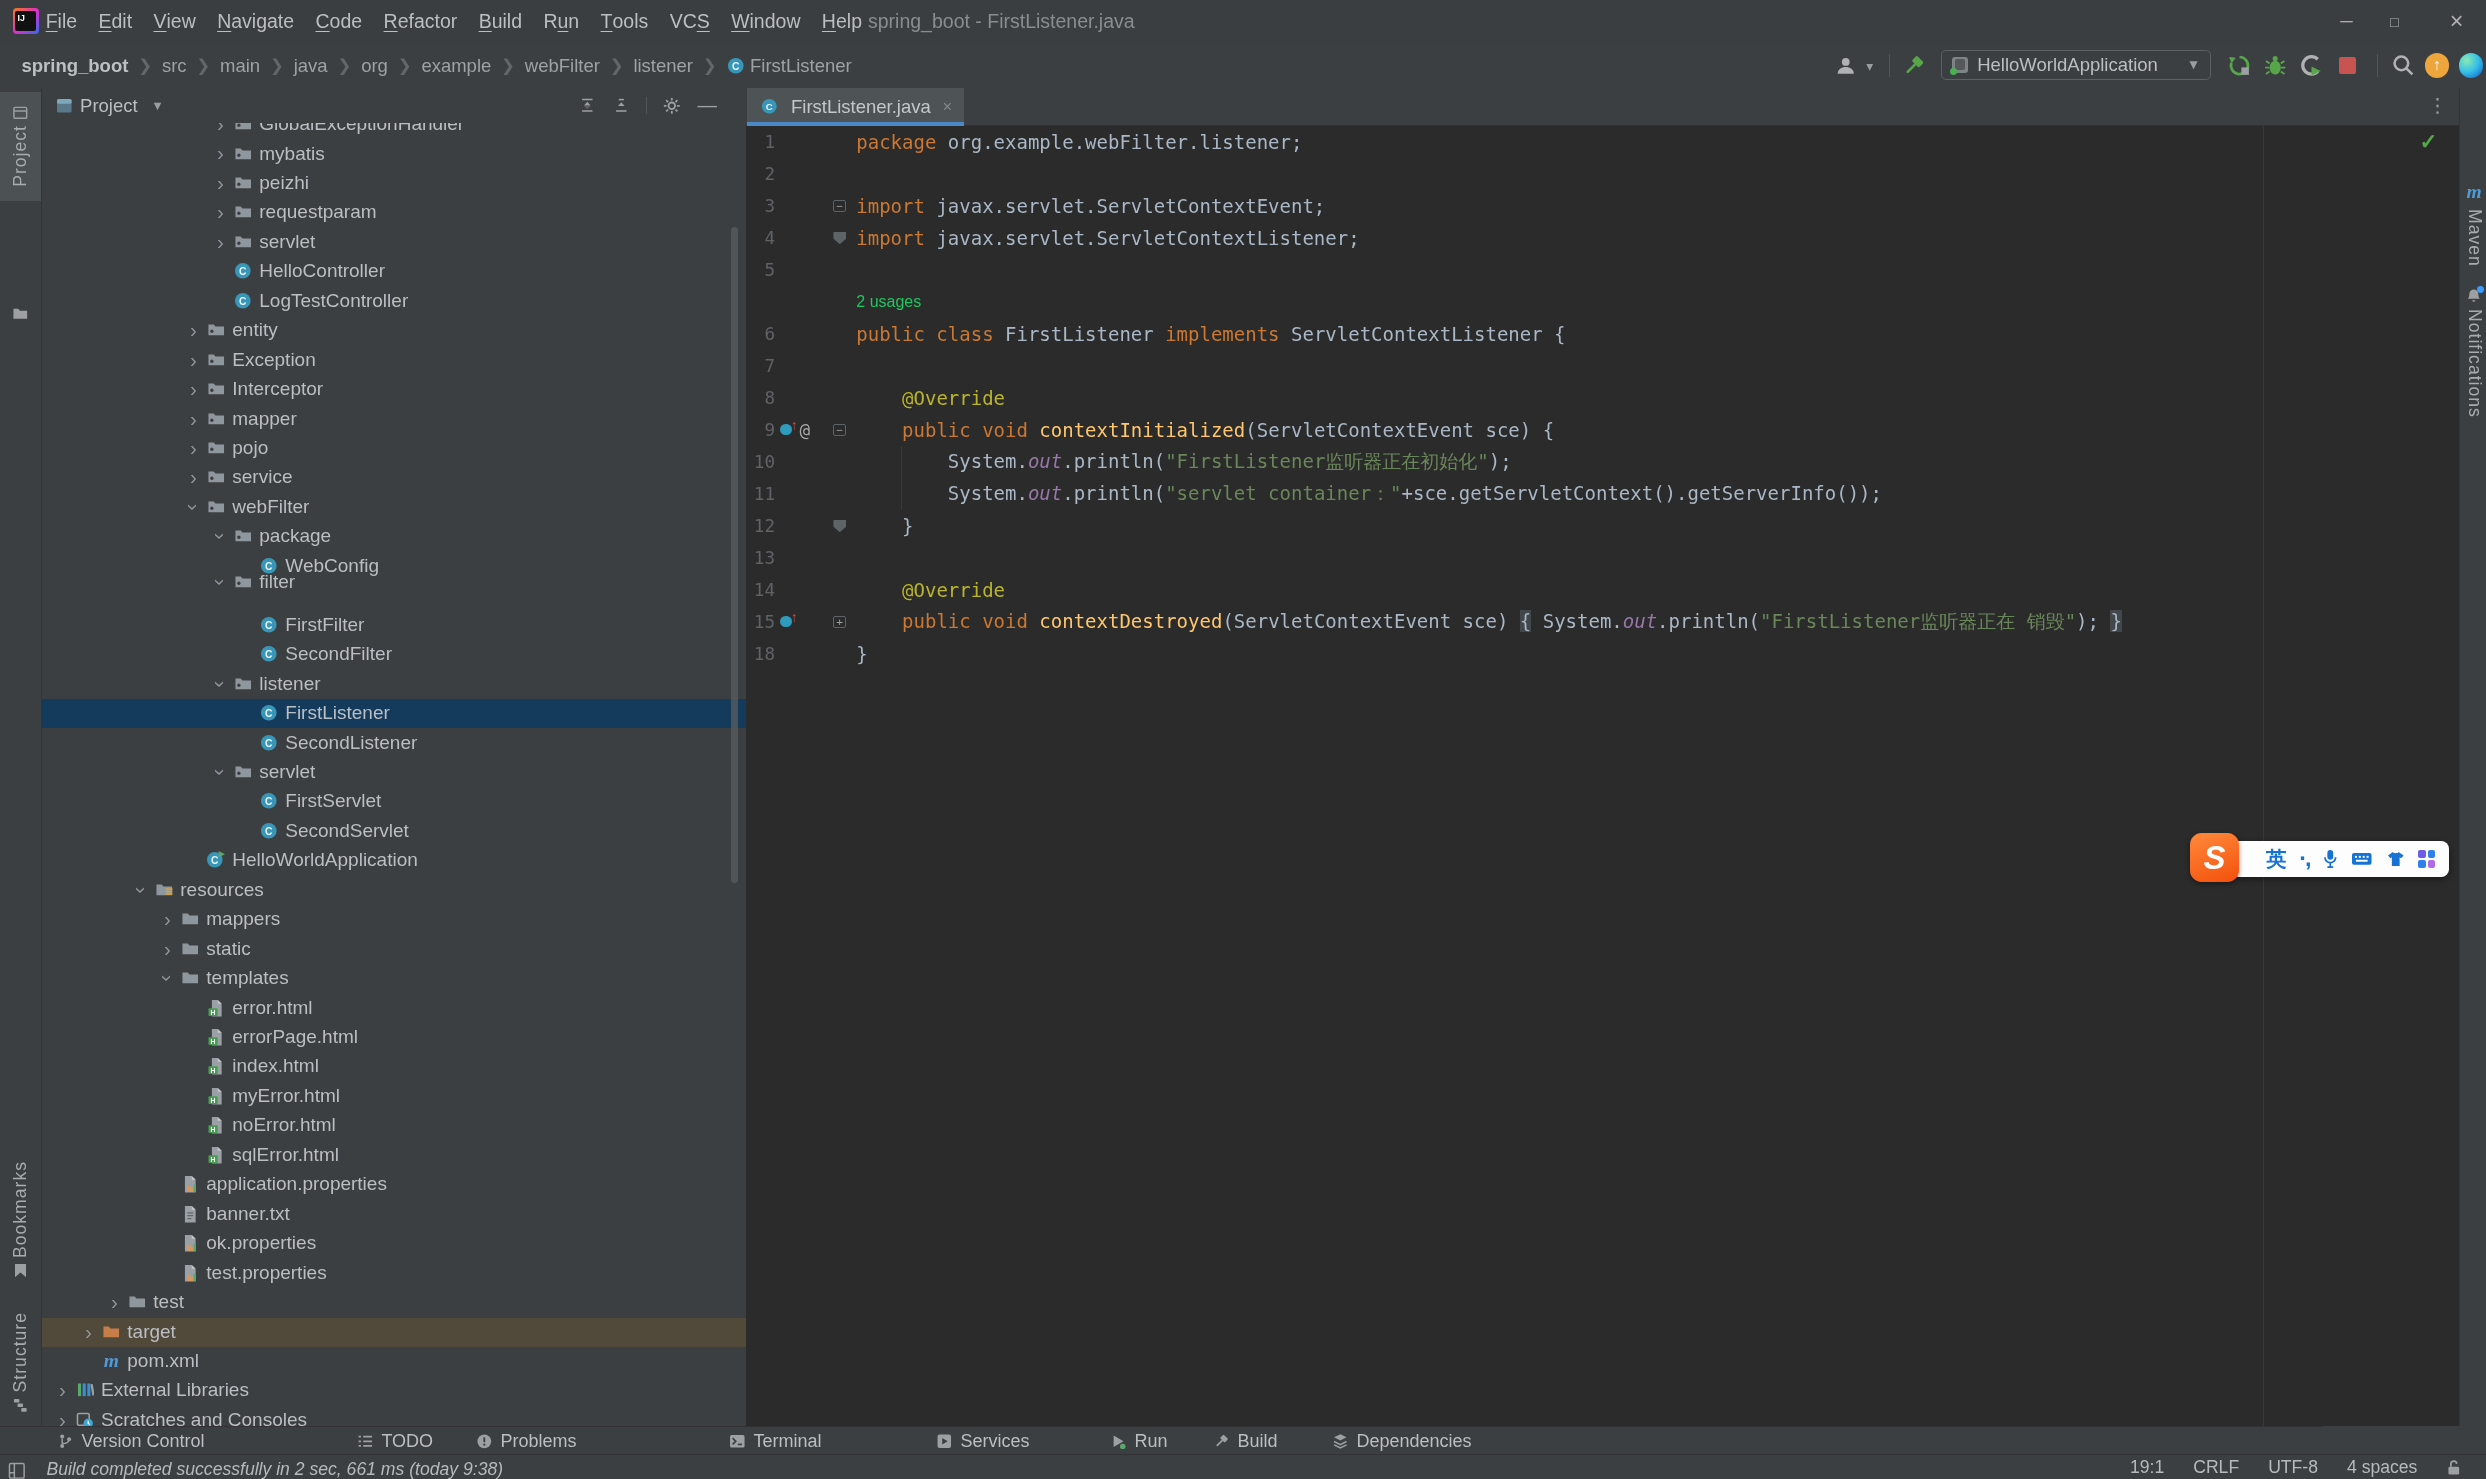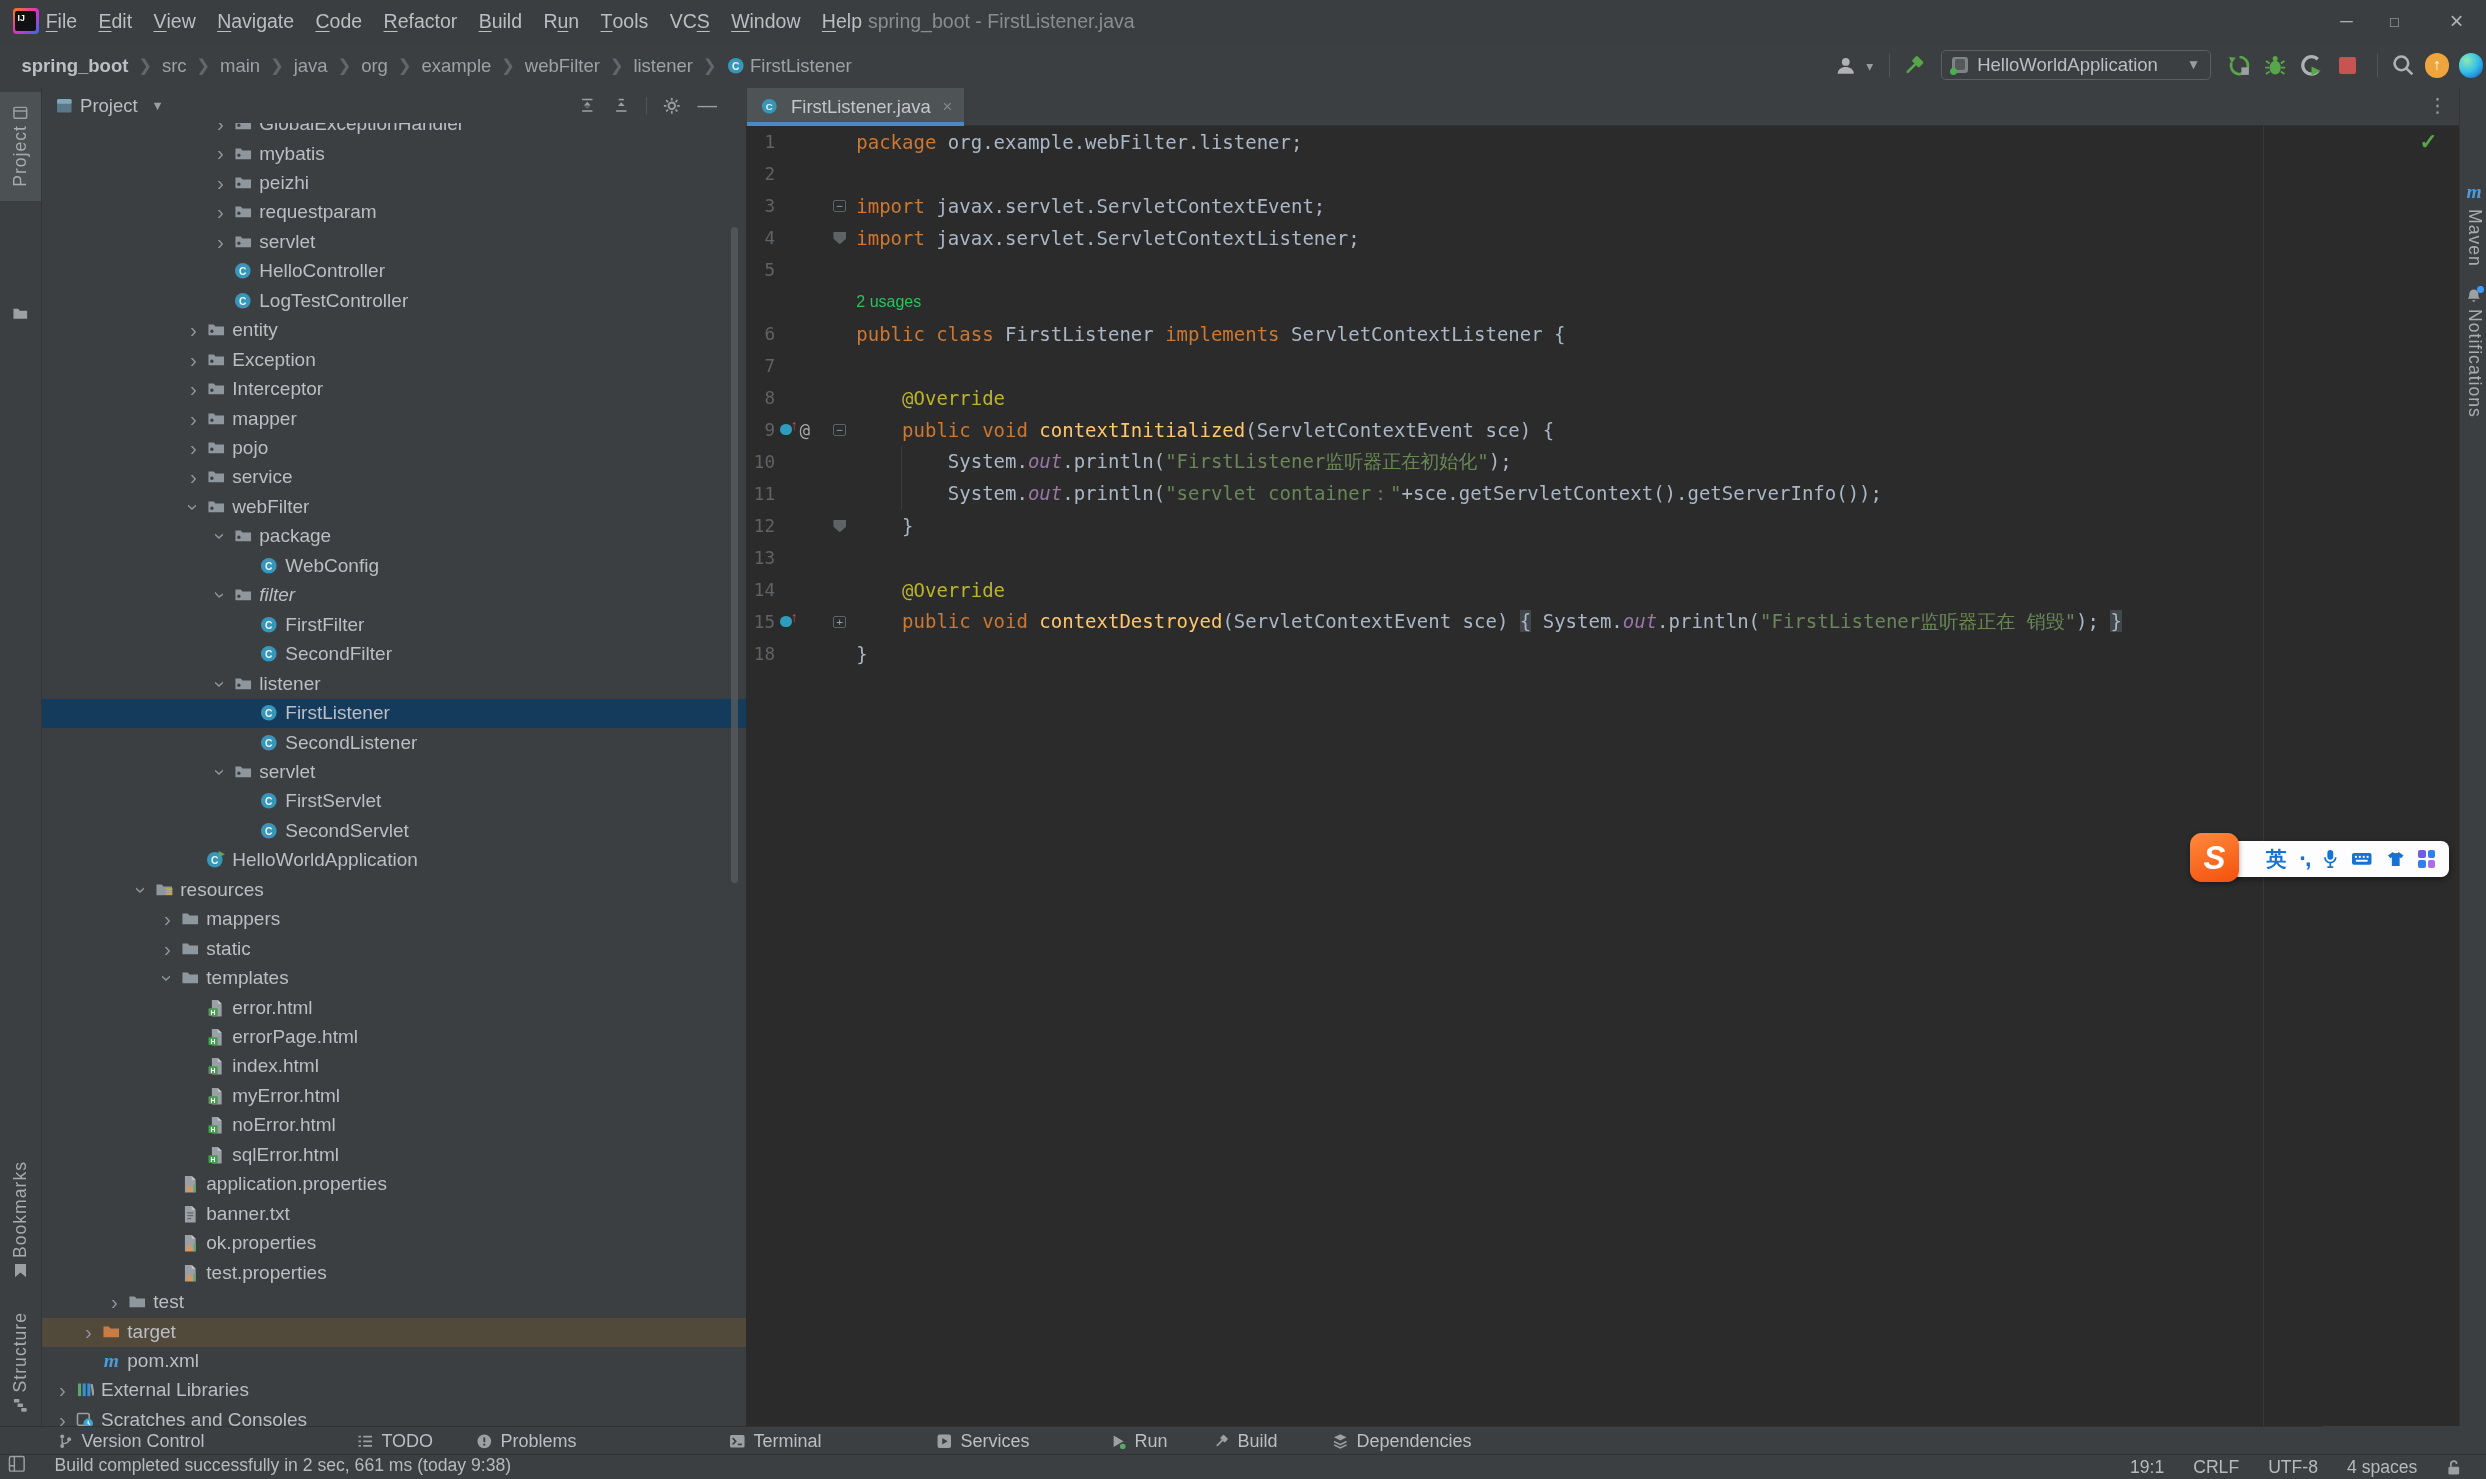--- a/index.html
+++ b/index.html
@@ -96,21 +96,21 @@
   #ime-bar{position:absolute;left:41px;top:7.8px;width:218px;height:36px;background:#FDFDFD;border-radius:7.8px;box-shadow:0 2px 5.9px rgba(0,0,0,.45);display:flex;align-items:center;padding-left:35px;box-sizing:border-box;gap:12.7px;}
   #ime-logo{position:absolute;left:0;top:0;width:49px;height:49px;border-radius:11.7px;background:linear-gradient(160deg,#FF8A3C,#F4500C);display:flex;align-items:center;justify-content:center;color:#fff;font-size:33px;font-weight:bold;font-style:italic;box-shadow:0 2px 4.9px rgba(0,0,0,.4);}
   .ime-ic{display:flex;align-items:center;justify-content:center;color:#1673D6;font-weight:bold;}
   .ime-grid{display:grid;grid-template-columns:7.8px 7.8px;grid-template-rows:7.8px 7.8px;gap:2px;}
   .ime-grid span{border-radius:2px;}
   
   #bottombar{position:absolute;left:0;top:1426px;width:2323px;height:28px;background:#3C3F41;border-top:1px solid #323232;}
   .bb-item{position:absolute;top:0;height:28px;display:flex;align-items:center;gap:7.8px;font-size:18px;color:#BBBEC3;}
   
   #statusbar{position:absolute;left:0;top:1454px;width:2487px;height:25px;background:#3C3F41;border-top:1px solid #323232;font-size:17.6px;color:#B6BABD;}
-  #status-left{position:absolute;left:7.8px;top:0;height:25px;display:flex;align-items:flex-start;gap:29px;}
+  #status-left{position:absolute;left:7.8px;top:0;height:25px;display:flex;align-items:flex-end;gap:21px;font-style:italic;}
   #status-right{position:absolute;right:25px;top:0;height:25px;display:flex;align-items:center;gap:29px;}
   svg{display:block;}
 </style>
 </head>
 <body>
 
 <div id="app">
 
   <div id="titlebar">
     <div id="logo">
@@ -484,21 +484,21 @@
             <span style="width:191px;flex:none;"></span>
             <span class="chev"></span>
             <span class="ticon">
               <svg width="17.6" height="17.6" viewBox="0 0 18 18" style="font-size:19.5px">
                 <circle cx="9" cy="9" r="8" fill="#3896B8"></circle>
                 <text x="9" y="13" text-anchor="middle" font-size="10.5" font-weight="bold" fill="#E8F4F9" font-family="Liberation Sans,sans-serif">C</text>
               </svg>
             </span>
             <span>WebConfig</span>
           </div>
-          <div class="trow" style="top: 471px; font-style: italic;">
+          <div class="trow" style="top: 458px;">
             <span style="width:165px;flex:none;"></span>
             <span class="chev exp">
               <span class="g">›</span>
             </span>
             <span class="ticon">
               <svg width="18.5" height="15.6" viewBox="0 0 19 16">
                 <path d="M1.5 2.5h5.4l1.8 2h8.8v9H1.5z" fill="#8E979E"></path>
                 <circle cx="5" cy="9.5" r="1.7" fill="#3C3F41"></circle>
               </svg>
             </span>

